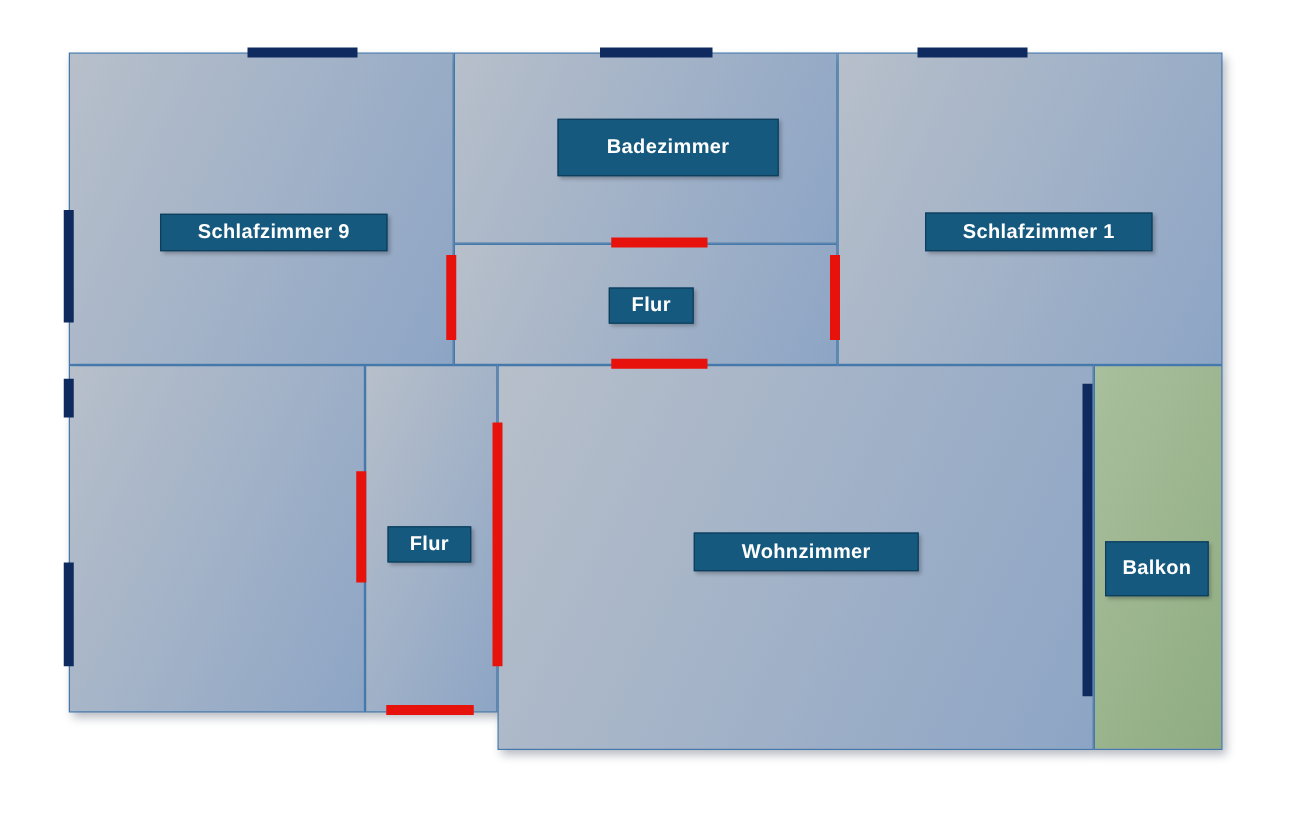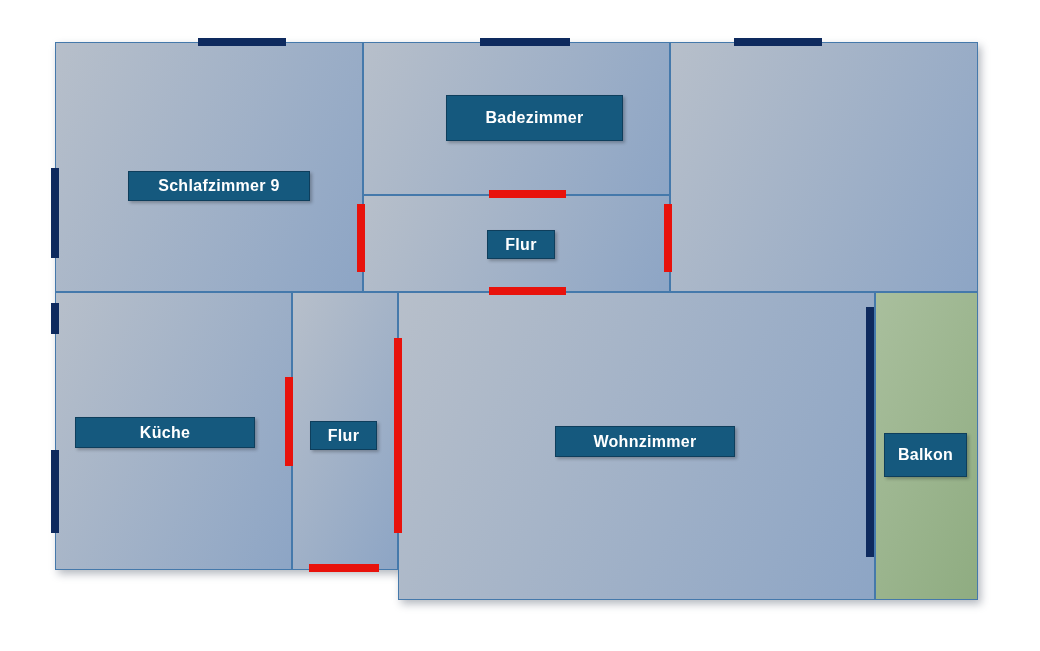--- a/index.html
+++ b/index.html
@@ -123,19 +123,19 @@
   <div class="door d-flur-o-left"></div>
   <div class="door d-flur-o-right"></div>
   <div class="door d-flur-o-top"></div>
   <div class="door d-flur-o-bottom"></div>
   <div class="door d-kueche"></div>
   <div class="door d-wohn"></div>
   <div class="door d-flur-u-bottom"></div>
 
   <div class="label l-sz2">Schlafzimmer 9</div>
   <div class="label l-bad">Badezimmer</div>
+  <div class="label l-sz1">Schlafzimmer 1</div>
   <div class="label l-flur-o">Flur</div>
-  <div class="label l-kueche">Küche</div>
   <div class="label l-flur-u">Flur</div>
   <div class="label l-wohn">Wohnzimmer</div>
   <div class="label l-balkon">Balkon</div>
 
 </div>
 
 </body></html>

